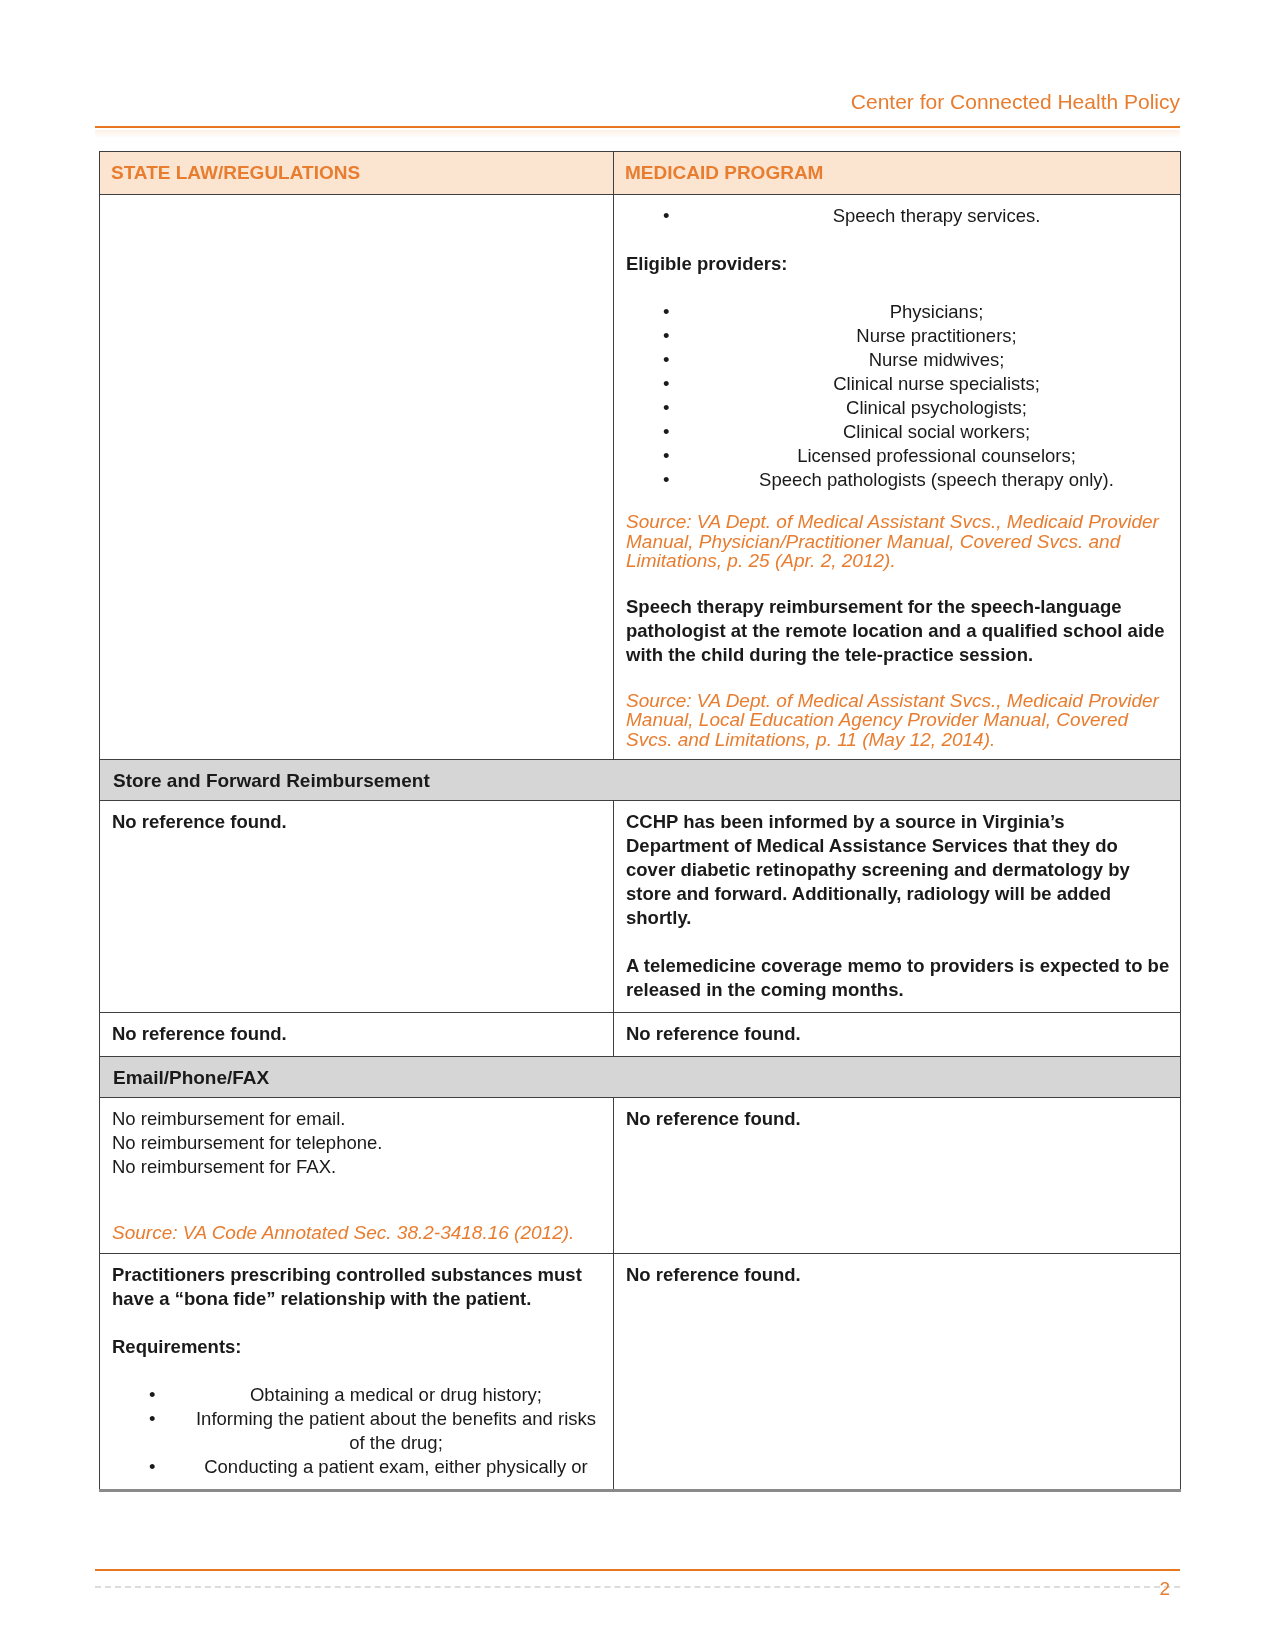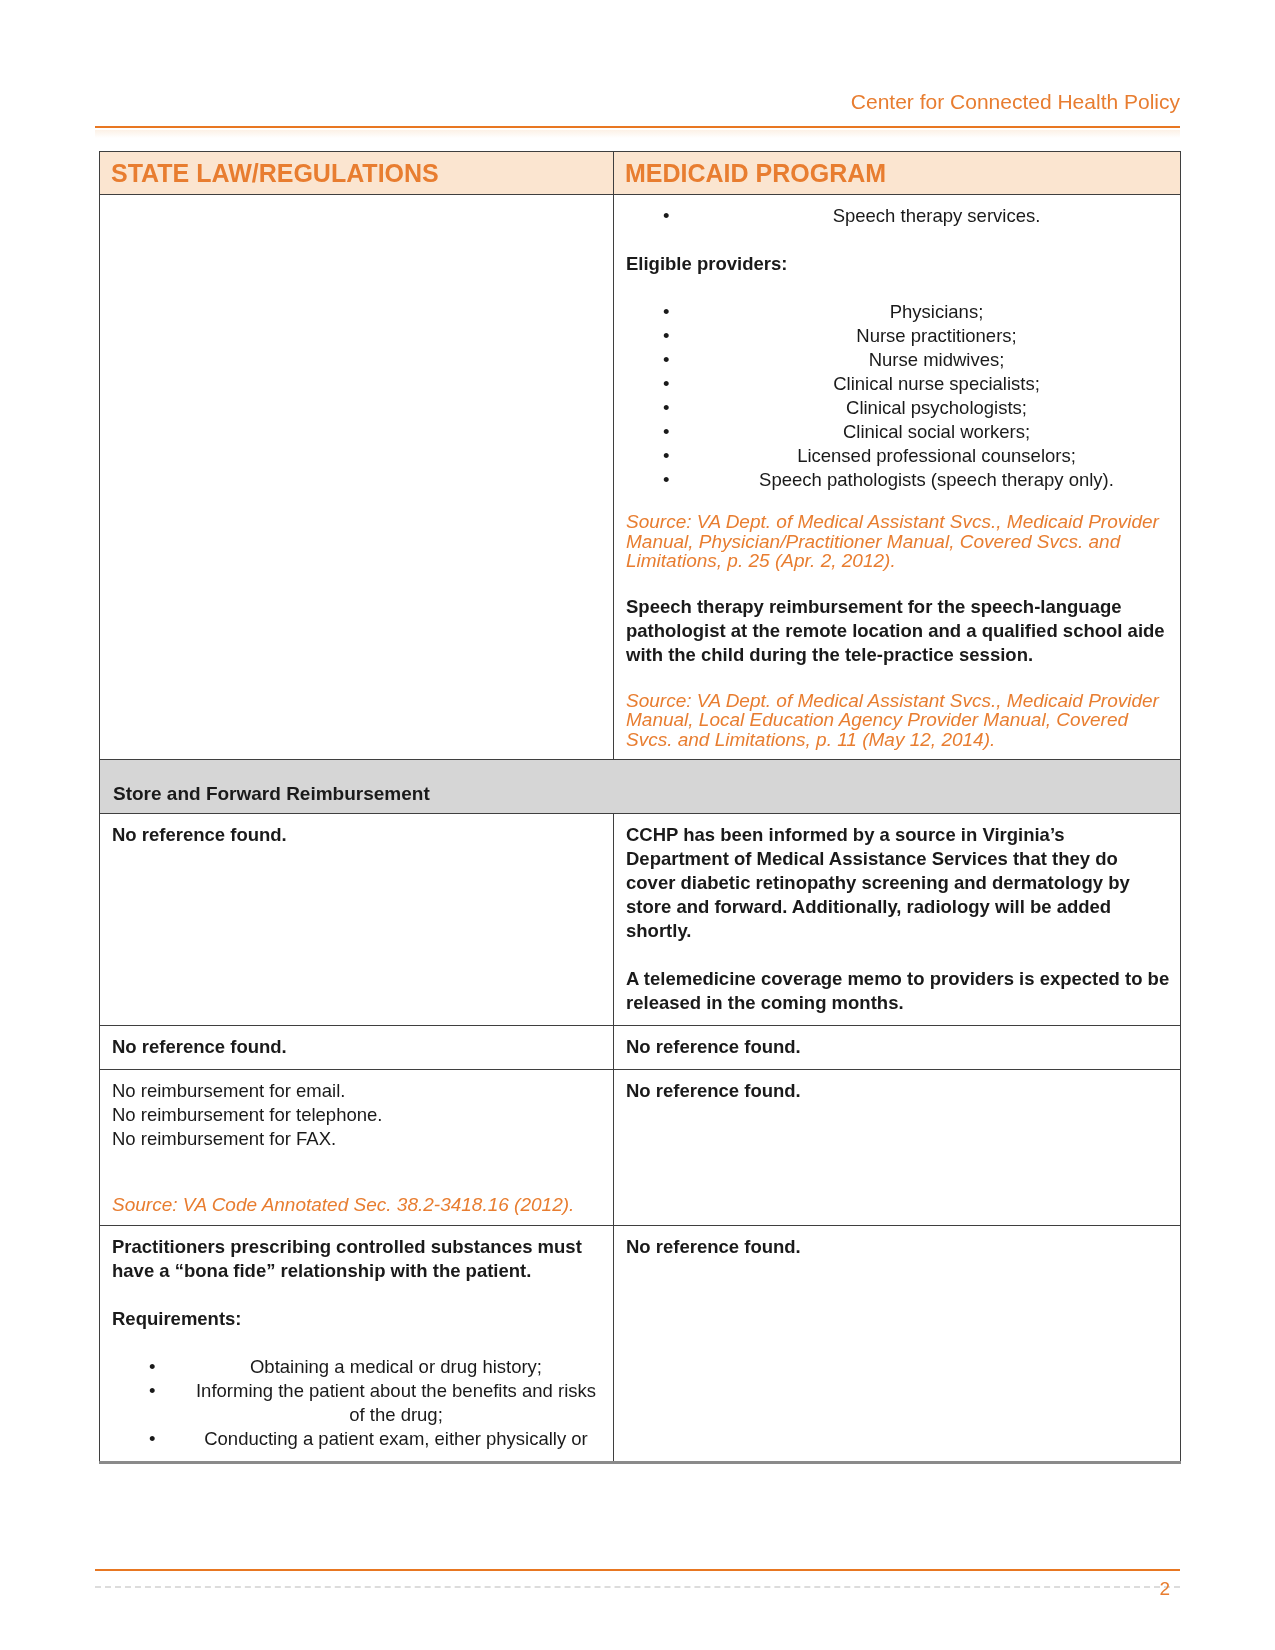--- a/index.html
+++ b/index.html
@@ -46,28 +46,28 @@
   .policy-table th, .policy-table td {
     border:1.5px solid var(--table-border,#3F3F3F);
     vertical-align:top;
     text-align:left;
     padding:9px 8px 10px 12px;
   }
   tr.last-row th, tr.last-row td, tr.last-row { border-bottom:3px solid var(--table-bottom-border,#8A8A8A); }
   tr.head-row th {
     background:var(--header-row-bg,#FBE5D0);
     color:var(--accent-orange,#E87D30);
-    font-size:25px; font-weight:bold;
+    font-size:19px; font-weight:bold;
     padding:9px 8px 9px 11px;
     height:40px;
   }
   td.section-bar {
     background:var(--section-bar-bg,#D6D6D6);
     font-size:19px; font-weight:bold;
-    padding:22px 8px 7px 13px;
+    padding:9px 8px 7px 13px;
     height:36px;
   }
   .cellc p { margin:0 0 24px;font-weight:bold; }
   .cellc p.tight { margin:0; }
   .cellc .line { margin:0; }
   .list { margin:0 0 24px;text-align:center; }
   .list.src-gap { margin:0 0 20px; }
   .li {
     position:relative;
     padding-left:75px;
@@ -160,20 +160,23 @@
 
     <tr>
       <td class="cellc">
         <p class="tight">No reference found.</p>
       </td>
       <td class="cellc">
         <p class="tight">No reference found.</p>
       </td>
     </tr>
 
+    <tr>
+      <td class="section-bar" colspan="2">Email/Phone/FAX</td>
+    </tr>
 
     <tr>
       <td class="cellc">
         <div class="line">No reimbursement for email.</div>
         <div class="line">No reimbursement for telephone.</div>
         <div class="line">No reimbursement for FAX.</div>
         <p class="source last gap-top">Source: VA Code Annotated Sec. 38.2-3418.16 (2012).</p>
       </td>
       <td class="cellc">
         <p class="tight">No reference found.</p>

